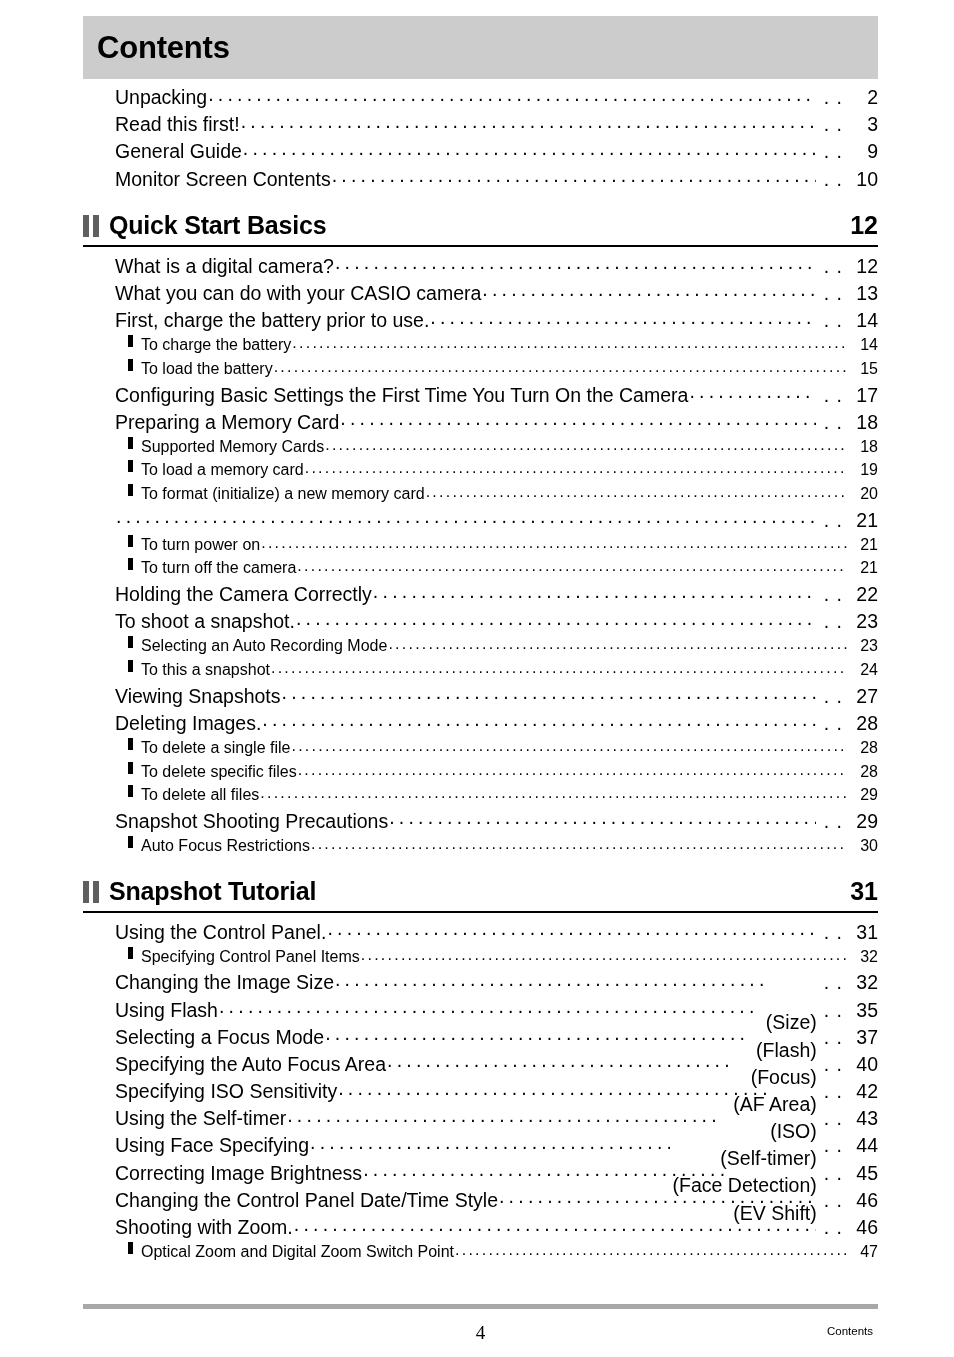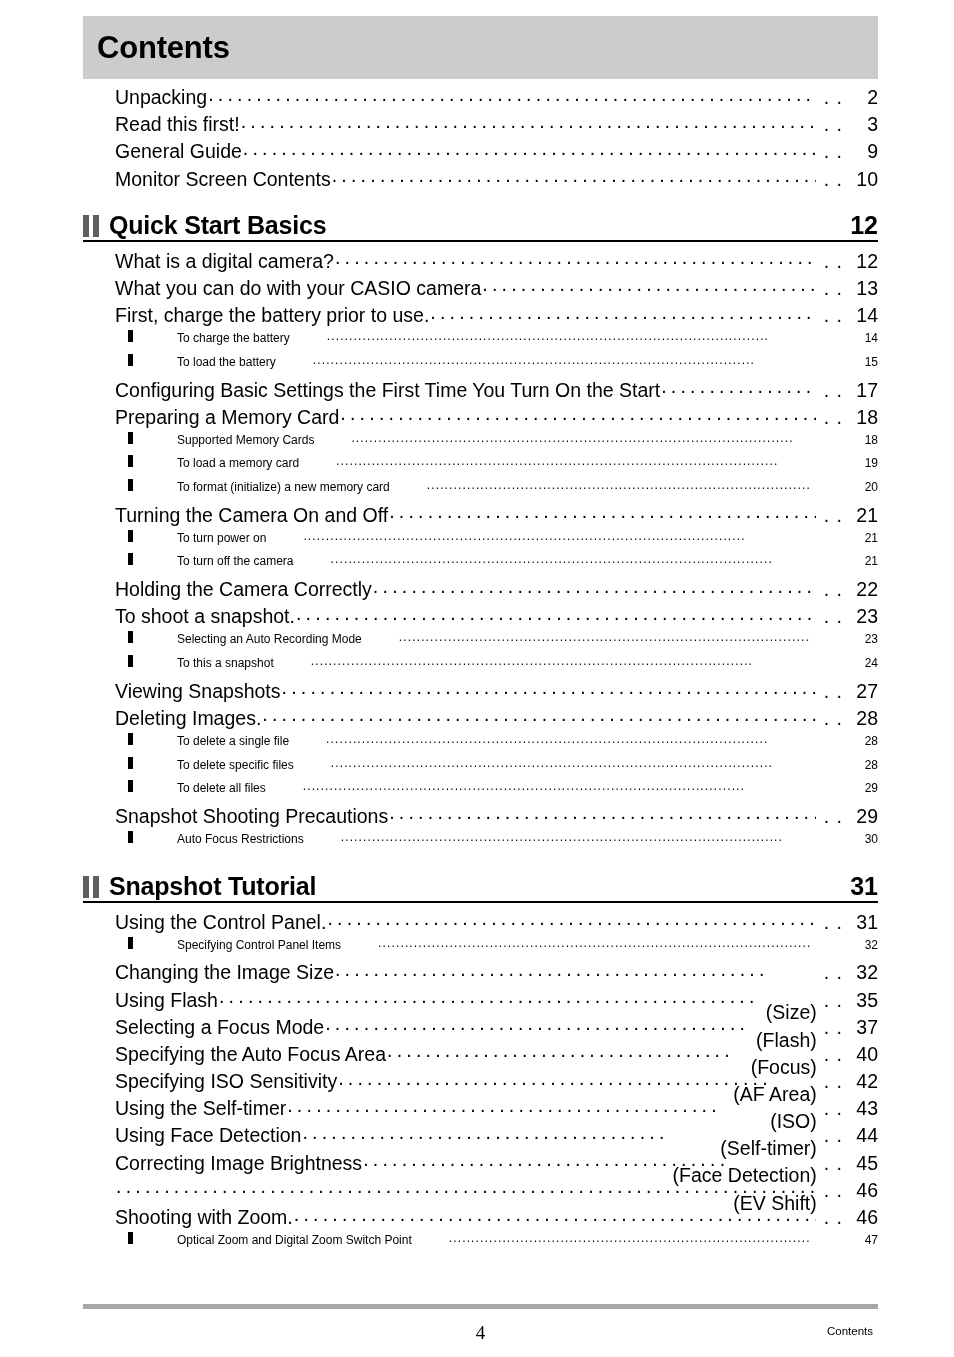--- a/index.html
+++ b/index.html
@@ -53,24 +53,23 @@
     display: flex;
     align-items: flex-start;
     white-space: nowrap;
   }
   .toc-row.level1 {
     font-size: 19.5px;
     height: 27.2px;
     padding-left: 32px;   
   }
   .toc-row.level2 {
-    font-size: 12px;
+    font-size: 16px;
     height: 23.6px;
     padding-left: 45px;   
-    gap: 36px;
   }
 
   .bullet {
     display: inline-block;
     width: 5px;
     height: 12px;
     background: #000;
     margin-right: 8px;
     flex: 0 0 auto;
     position: relative;
@@ -116,20 +115,21 @@
     flex: 0 0 auto;
     text-align: right;
     padding-left: 5px;
   }
   .level1 .pageno { width: 30px; }
   .level2 .pageno { width: 25px; }
 
   
   .section-head {
     margin-top: 16px;
+    padding-bottom: 5px;
     border-bottom: 2px solid #000;
     display: flex;
     align-items: center;
   }
   .sec-icon {
     flex: 0 0 auto;
     width: 17px;
     height: 22px;
     margin-right: 9px;
     position: relative;
@@ -263,21 +263,21 @@
             <span class="leader"></span>
             <span class="pageno">14</span>
           </div>
           <div class="toc-row level2">
             <span class="bullet"></span>
             <span class="toc-label">To load the battery</span>
             <span class="leader"></span>
             <span class="pageno">15</span>
           </div>
           <div class="toc-row level1">
-            <span class="toc-label">Configuring Basic Settings the First Time You Turn On the Start</span>
+            <span class="toc-label">Configuring Basic Settings the First Time You Turn On the Camera</span>
             <span class="leader"></span>
             <span class="tail-dots">. .</span>
             <span class="pageno">17</span>
           </div>
           <div class="toc-row level1">
             <span class="toc-label">Preparing a Memory Card</span>
             <span class="leader"></span>
             <span class="tail-dots">. .</span>
             <span class="pageno">18</span>
           </div>
@@ -293,21 +293,20 @@
             <span class="leader"></span>
             <span class="pageno">19</span>
           </div>
           <div class="toc-row level2">
             <span class="bullet"></span>
             <span class="toc-label">To format (initialize) a new memory card</span>
             <span class="leader"></span>
             <span class="pageno">20</span>
           </div>
           <div class="toc-row level1">
-            <span class="toc-label">Turning the Camera On and Off</span>
             <span class="leader"></span>
             <span class="tail-dots">. .</span>
             <span class="pageno">21</span>
           </div>
           <div class="toc-row level2">
             <span class="bullet"></span>
             <span class="toc-label">To turn power on</span>
             <span class="leader"></span>
             <span class="pageno">21</span>
           </div>
@@ -442,34 +441,35 @@
             <span class="pageno">42</span>
           </div>
           <div class="toc-row level1">
             <span class="toc-label">Using the Self-timer</span>
             <span class="leader"></span>
             <span class="annot">(Self-timer)</span>
             <span class="tail-dots">. .</span>
             <span class="pageno">43</span>
           </div>
           <div class="toc-row level1">
-            <span class="toc-label">Using Face Detection</span>
+            <span class="toc-label">Using Face Specifying</span>
             <span class="leader"></span>
             <span class="annot">(Face Detection)</span>
             <span class="tail-dots">. .</span>
             <span class="pageno">44</span>
           </div>
           <div class="toc-row level1">
             <span class="toc-label">Correcting Image Brightness</span>
             <span class="leader"></span>
             <span class="annot">(EV Shift)</span>
             <span class="tail-dots">. .</span>
             <span class="pageno">45</span>
           </div>
           <div class="toc-row level1">
+            <span class="toc-label">Changing the Control Panel Date/Time Style</span>
             <span class="leader"></span>
             <span class="tail-dots">. .</span>
             <span class="pageno">46</span>
           </div>
           <div class="toc-row level1">
             <span class="toc-label">Shooting with Zoom.</span>
             <span class="leader"></span>
             <span class="tail-dots">. .</span>
             <span class="pageno">46</span>
           </div>

